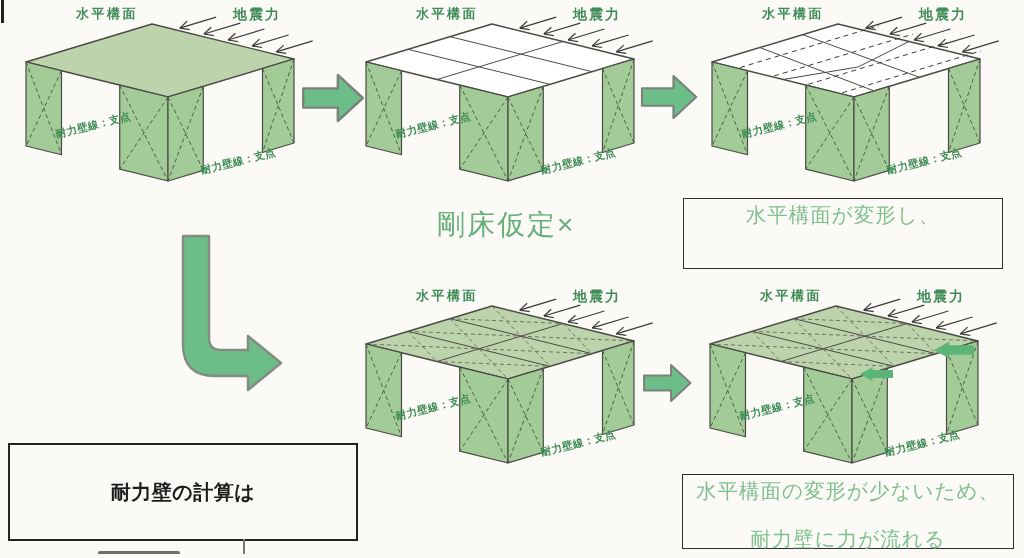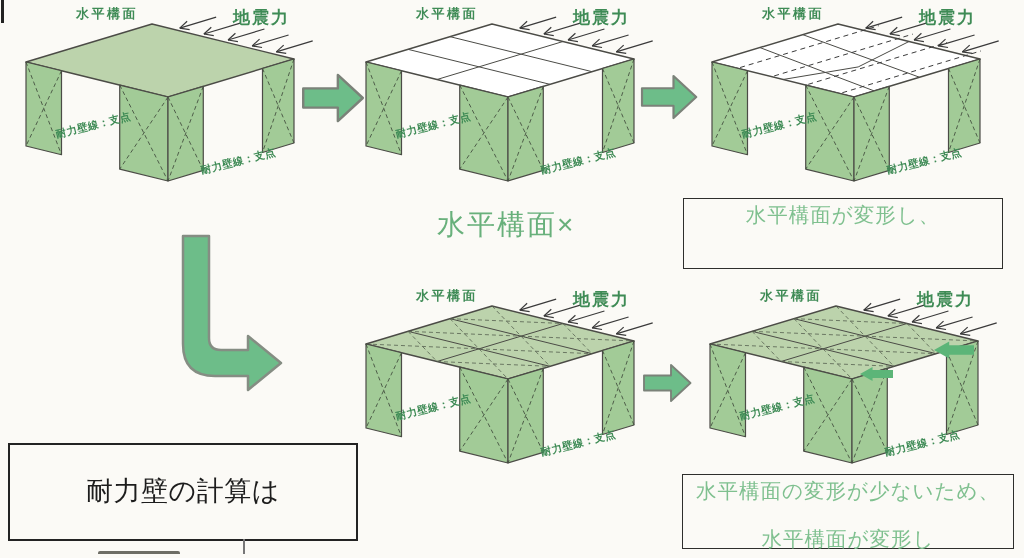--- a/index.html
+++ b/index.html
@@ -2,35 +2,35 @@
 <html style="--paper: #fbfaf6; --accent: #6dbd89; --label-green: #3e8b55; --caption-green: #68b07b; --box-green: #7fc08f; --ink: #1d1d1d; --arrow-border: #7b8279;"><head>
 <meta charset="utf-8">
 <style>
   html,body{margin:0;padding:0;}
   body{background:var(--paper,#fbfaf6);font-family:"Liberation Sans","DejaVu Sans",sans-serif;}
   .page{position:relative;width:1024px;height:554px;overflow:hidden;background:var(--paper,#fbfaf6);}
   .cell{position:absolute;width:340px;height:212px;}
   .house{position:absolute;left:0;top:0;width:340px;height:200px;overflow:visible;}
   .lbl{position:absolute;color:var(--label-green,#3e8b55);font-weight:bold;white-space:nowrap;}
   .roof-lbl{left:76px;top:5px;font-size:13px;letter-spacing:2.5px;}
-  .force-lbl{left:233px;top:6px;font-size:17px;letter-spacing:2px;}
+  .force-lbl{left:233px;top:6px;font-size:14px;letter-spacing:2px;}
   .wall-lbl{font-size:10.5px;letter-spacing:.5px;transform:rotate(-14deg);transform-origin:left center;}
   .w1{left:56px;top:128px;}
   .w2{left:201px;top:164px;}
   .cap{position:absolute;color:var(--caption-green,#68b07b);font-size:28px;letter-spacing:2px;white-space:nowrap;}
   .cap-tm{left:437px;top:206px;}
   .cap-bm{left:437px;top:484px;}
   .note-box{position:absolute;border:1.6px solid #2e2e2c;color:var(--box-green,#7fc08f);
             display:flex;flex-direction:column;text-align:center;
             font-size:20.5px;letter-spacing:1px;line-height:1.55;background:transparent;}
   .box-tr{left:683px;top:198px;width:318px;height:69px;}
   .box-br{left:682px;top:474px;width:330px;height:73px;gap:16px;}
   .concl{position:absolute;left:8px;top:443px;width:346px;height:94px;border:2.2px solid #232323;
          color:var(--ink,#1d1d1d);display:flex;flex-direction:column;justify-content:center;text-align:center;
-         font-size:27px;font-weight:400;letter-spacing:.5px;line-height:1.55;}
+         font-size:20px;font-weight:700;letter-spacing:.5px;line-height:1.55;}
   .flow-arrow{position:absolute;overflow:visible;}
   .flow-arrow polygon{fill:var(--accent,#6dbd89);stroke:var(--arrow-border,#7b8279);stroke-width:2.5;stroke-linejoin:round;}
   .big-arrow{position:absolute;left:162px;top:228px;width:125px;height:172px;overflow:visible;}
   .big-arrow path{fill:var(--accent,#6dbd89);stroke:#858d83;stroke-width:2.5;stroke-linejoin:round;}
   .art-corner{position:absolute;left:1px;top:0;width:3px;height:23px;background:#222;}
   .art-smudge{position:absolute;left:98px;top:551px;width:82px;height:5px;background:#3f3f35;border-radius:2px;opacity:.75;}
   .art-vline{position:absolute;left:243px;top:539px;width:2px;height:19px;background:#777;}
 </style>
 </head>
 <body>
@@ -271,29 +271,29 @@
     <polygon points="0,16 36,16 36,2 62,26 36,50 36,36 0,36"></polygon>
   </svg>
   <svg class="flow-arrow" style="left:644px;top:354px;width:48px;height:58px" viewBox="0 0 64 52">
     <polygon points="0,16 36,16 36,2 62,26 36,50 36,36 0,36"></polygon>
   </svg>
 
   <svg class="big-arrow" viewBox="0 0 125 172">
     <path d="M 21 8 L 47 8 L 47 110 Q 47 122 59 122 L 86 122 L 86 108 L 119 135 L 86 162 L 86 148 L 53 148 Q 21 148 21 116 Z"></path>
   </svg>
 
-  <div class="cap cap-tm">水平構面×</div>
+  <div class="cap cap-tm">剛床仮定×</div>
 
   <div class="note-box box-tr">
     <div>水平構面が変形し、</div>
   </div>
 
   <div class="note-box box-br">
     <div>水平構面の変形が少ないため、</div>
-    <div>水平構面が変形し</div>
+    <div>耐力壁に力が流れる</div>
   </div>
 
   <div class="concl">
     <div>耐力壁の計算は</div>
   </div>
 
   <div class="art-corner"></div>
   <div class="art-smudge"></div>
   <div class="art-vline"></div>
 

